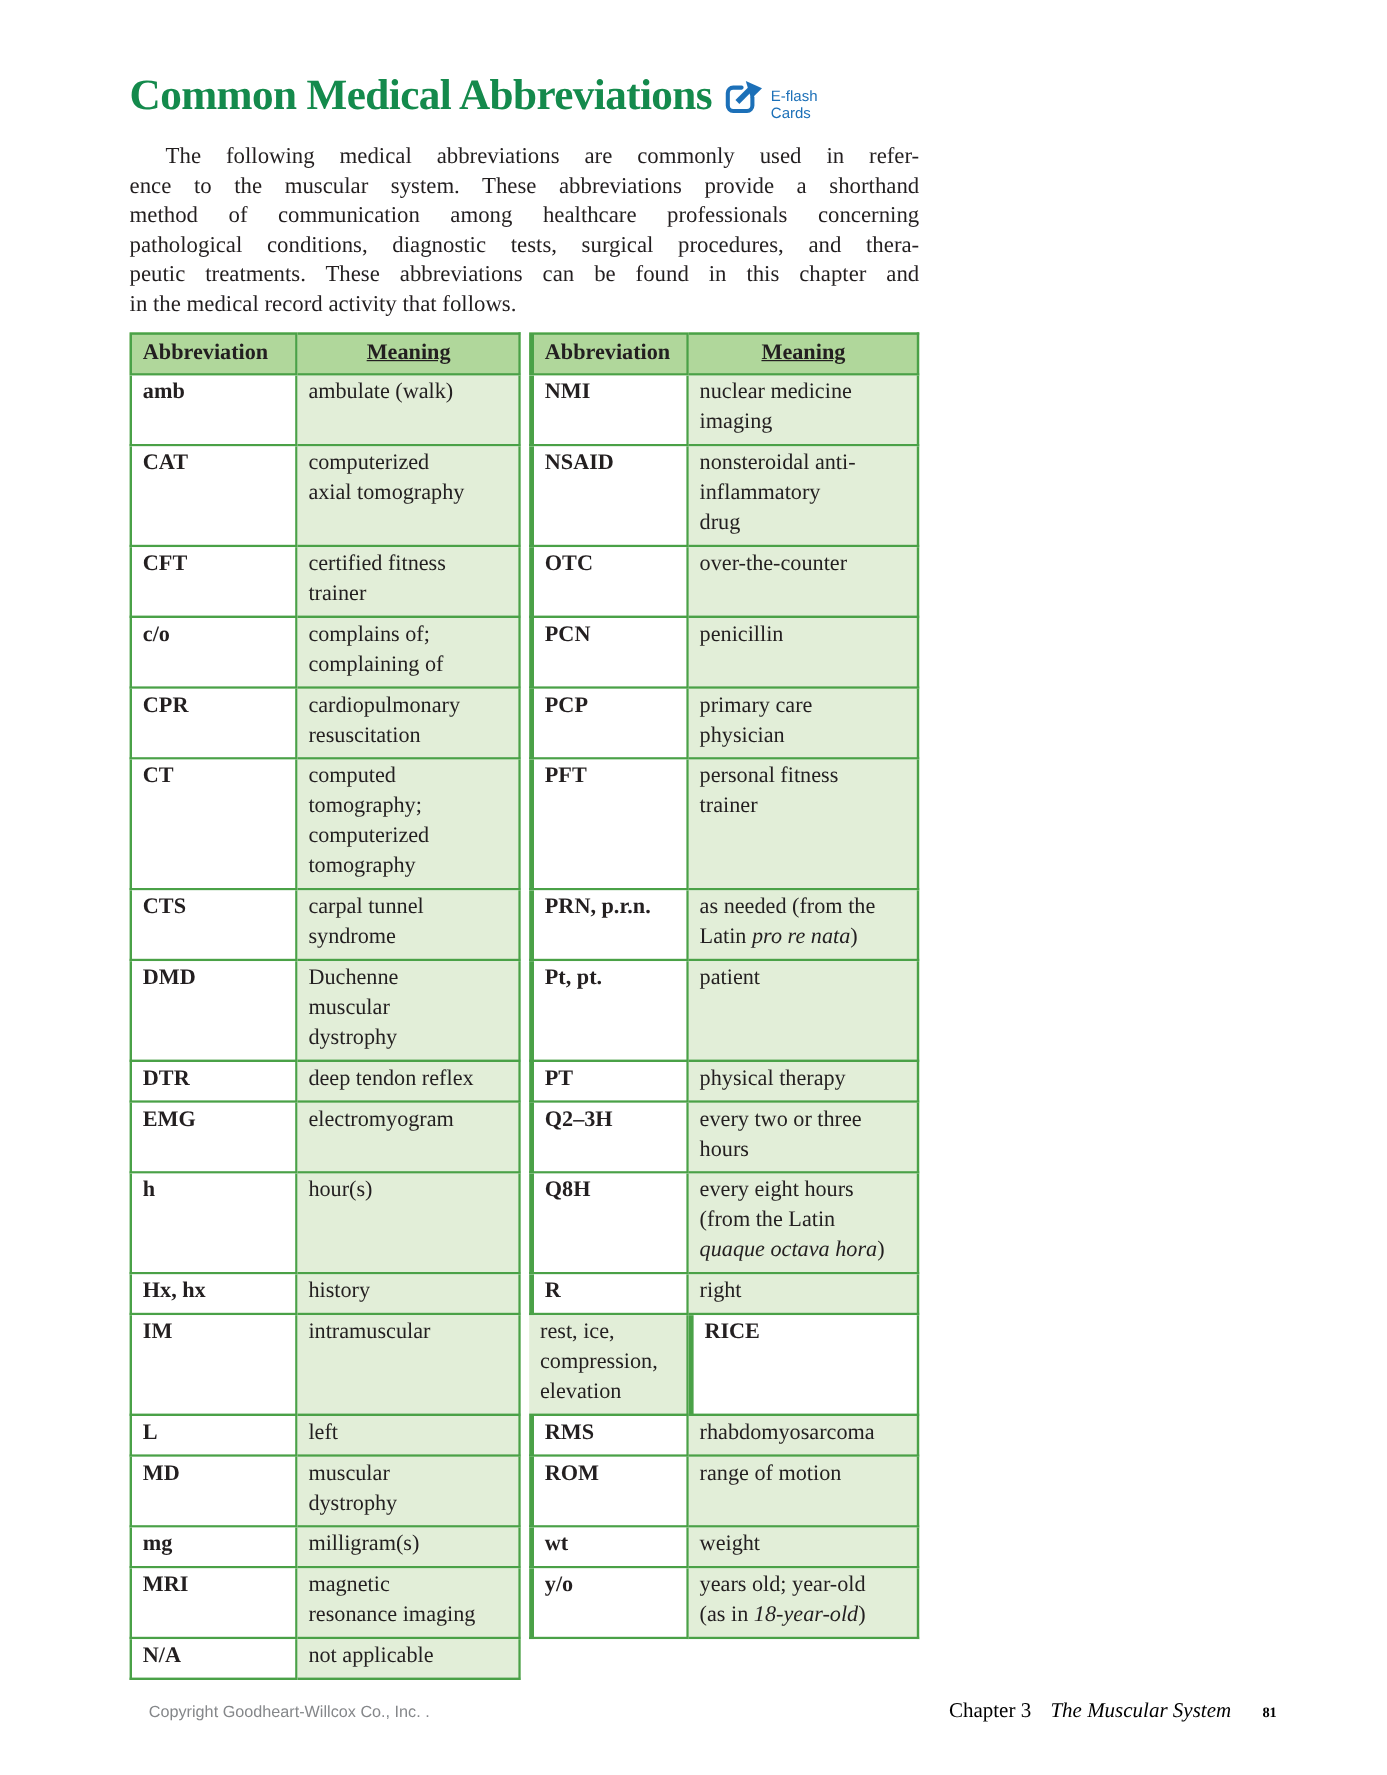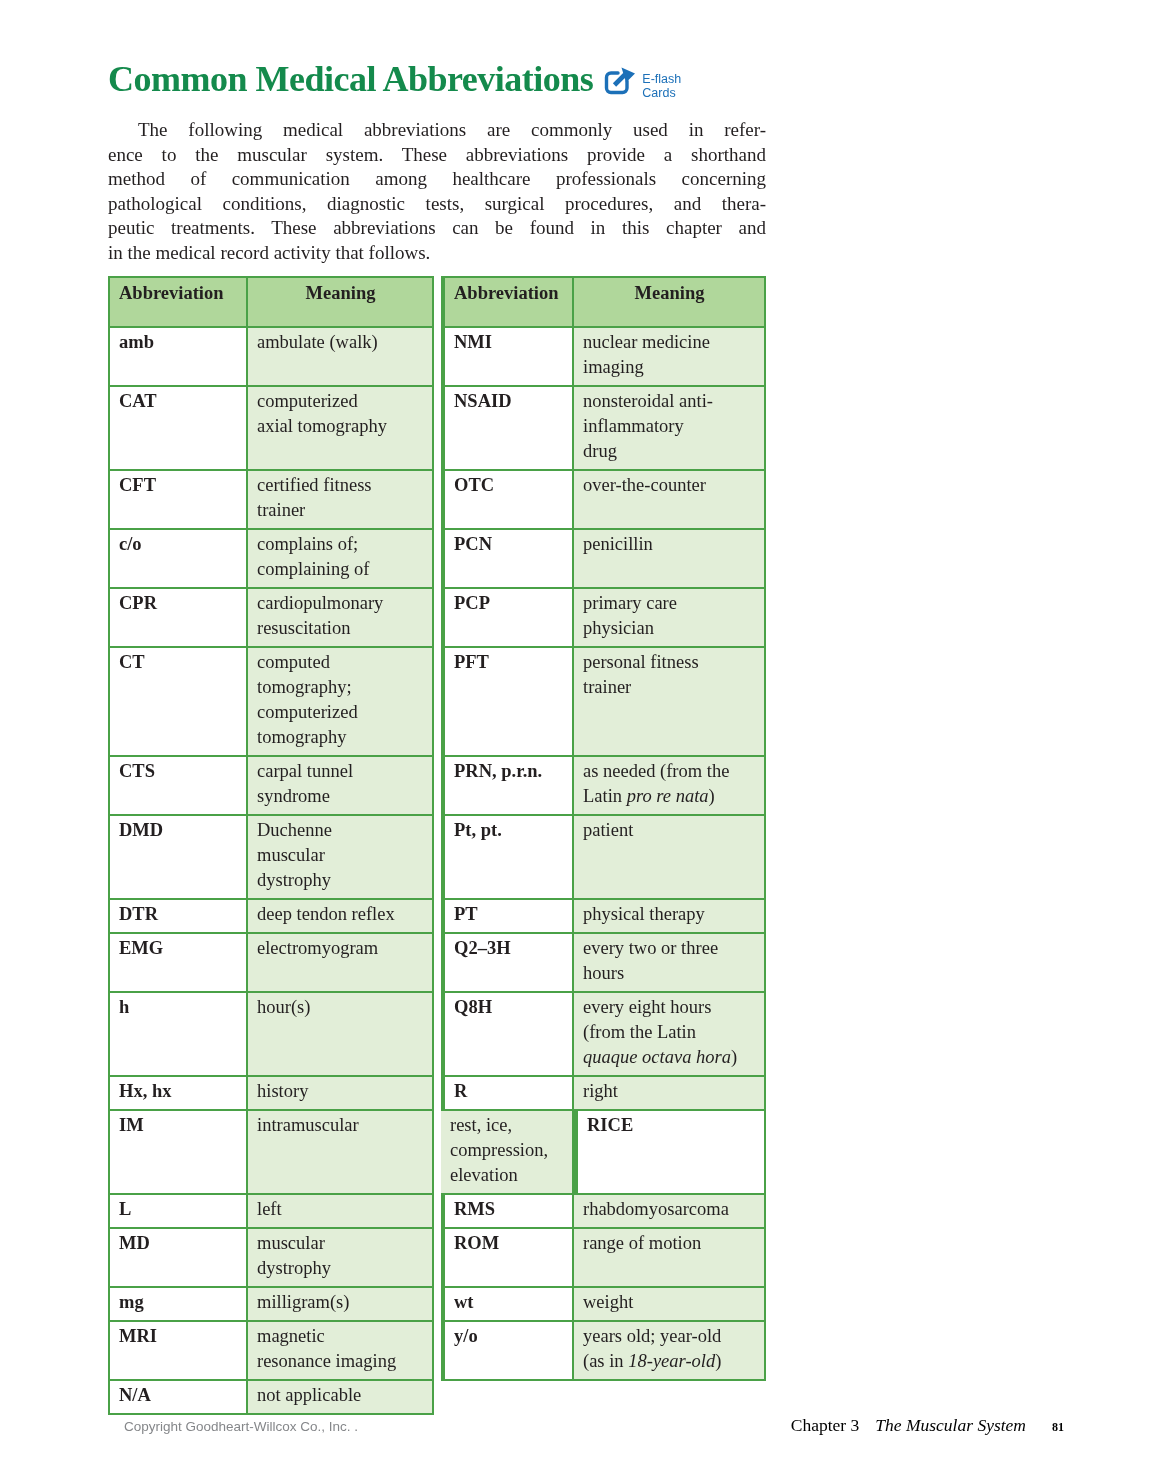--- a/index.html
+++ b/index.html
@@ -55,22 +55,22 @@
     font-size:18.5px;line-height:25px;
     padding:2px 8px 5px 9px;
     border-bottom:2px solid var(--bd);
     white-space:pre-line;
   }
   .col1{background:#fff;border-left:2px solid var(--bd);border-right:2px solid var(--bd);font-weight:bold;}
   .col2{background:var(--cellbg);border-right:2px solid var(--bd);}
   .colgap{background:#fff;border:none;padding:0;}
   .col4{background:#fff;border-left:4px solid var(--bd);border-right:2px solid var(--bd);font-weight:bold;}
   .col5{background:var(--cellbg);border-right:2px solid var(--bd);}
-  .hdr{background:var(--hdrbg) !important;border-top:2px solid var(--bd);font-weight:bold;padding-top:3px;padding-bottom:20px;}
-  .hdr.center{text-align:center;}
+  .hdr{background:var(--hdrbg) !important;border-top:2px solid var(--bd);font-weight:bold;padding-top:3px;padding-bottom:4px;}
+  .hdr.center{text-align:center;text-decoration:underline;}
   .cell.void{background:#fff;border:none;}
   .cell i{font-style:italic;}
 
   .footer{
     position:absolute;top:1415px;left:124px;width:940px;
     display:flex;justify-content:space-between;align-items:baseline;
   }
   .copyright{
     font-family:"Liberation Sans", sans-serif;
     font-size:13.5px;color:var(--copy-gray);

